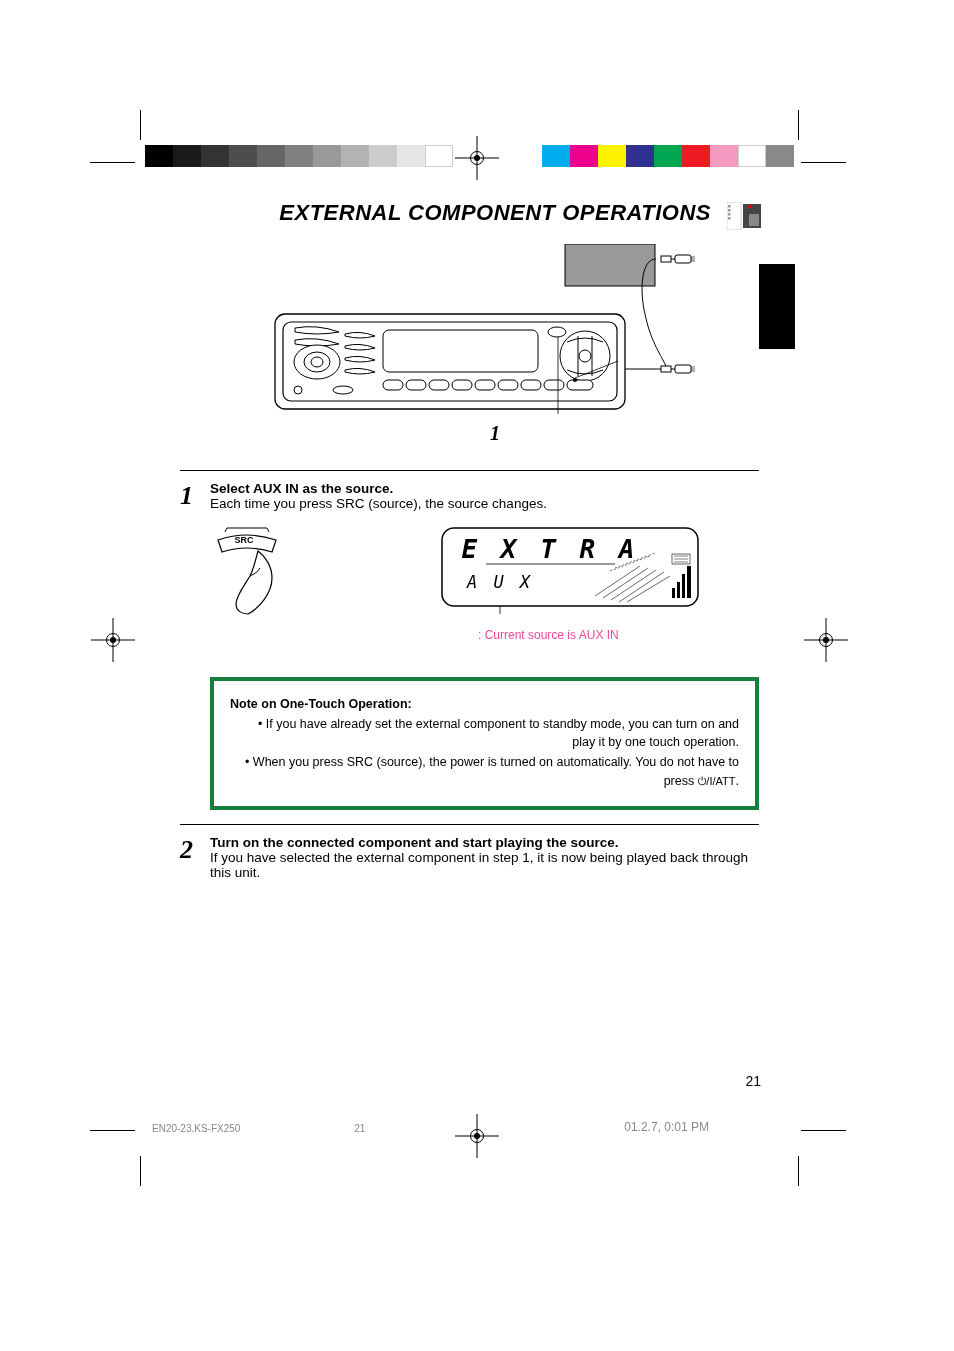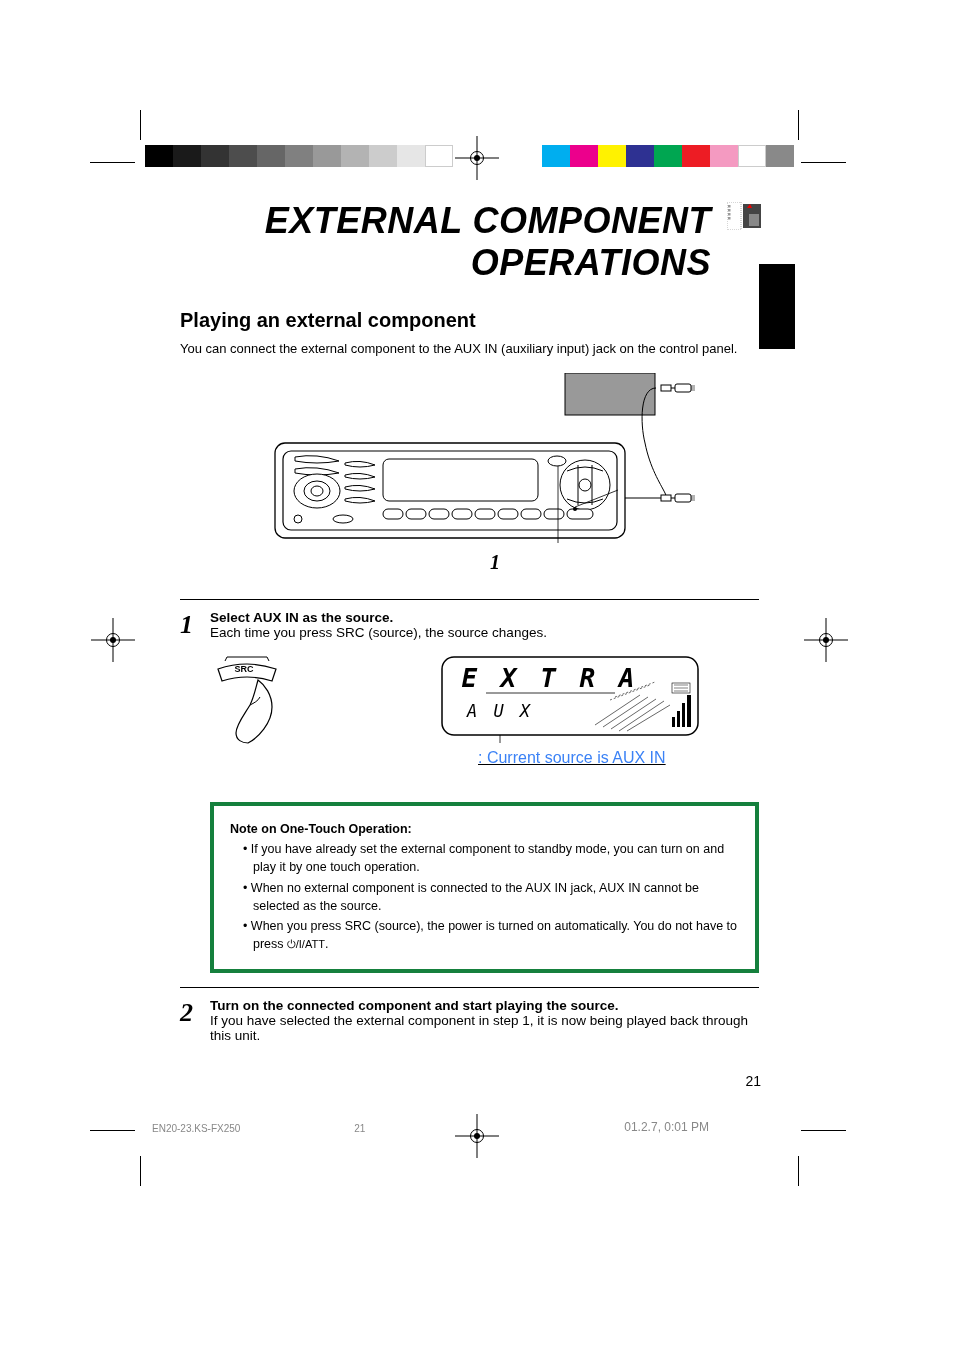--- a/index.html
+++ b/index.html
@@ -85,21 +85,21 @@
       position: absolute;
       top: 200px;
       left: 180px;
       right: 195px;
       bottom: 250px;
     }
 
     .page-title {
       font-style: italic;
       font-weight: bold;
-      font-size: 36px;
+      font-size: 22px;
       text-align: right;
       letter-spacing: 0.5px;
       margin-bottom: 18px;
       padding-right: 48px;
       color: #000;
       font-family: "Arial Black", Arial, sans-serif;
     }
 
     .title-icon {
       position: absolute;
@@ -168,45 +168,45 @@
       flex: 1;
       font-size: 13.5px;
     }
     .step-body b { font-weight: bold; }
 
     .step1-graphics {
       display: flex;
       gap: 120px;
       margin-top: 15px;
       align-items: flex-start;
-      text-decoration: underline;
     }
 
     .display-label {
-      font-size: 16px;
-      color: #3b82f6;
-      margin-top: 3px;
+      font-size: 12px;
+      color: #ec4899;
+      margin-top: 11px;
       margin-left: 38px;
       text-align: left;
     }
 
     
     .note-box {
       border: 4px solid #15803d;
       margin-top: 35px;
       padding: 14px 16px;
       font-size: 12.5px;
       line-height: 1.45;
     }
     .note-title {
       font-weight: bold;
       margin-bottom: 2px;
     }
     .note-list {
       padding-left: 13px;
+      text-align: right;
     }
     .note-list li {
       text-indent: -10px;
       padding-left: 10px;
       list-style: none;
       margin-bottom: 2px;
       position: relative;
     }
     .note-list li::before {
       content: "• ";
@@ -310,24 +310,20 @@
     <rect x="1" y="7" width="2.5" height="2.5" fill="#999"></rect>
     <rect x="1" y="11" width="2.5" height="2.5" fill="#999"></rect>
     <rect x="1" y="15" width="2.5" height="2.5" fill="#999"></rect>
     <rect x="16" y="2" width="18" height="24" fill="#444"></rect>
     <rect x="22" y="12" width="10" height="12" fill="#888"></rect>
     <path d="M 20 6 L 25 6 L 23 2 Z" fill="#e00"></path>
   </svg>
 
   <div class="black-tab"></div>
 
-  <div class="subtitle-block">
-    <div class="subtitle">Playing an external component</div>
-    <div class="subtitle-desc">You can connect the external component to the AUX IN (auxiliary input) jack on the control panel.</div>
-  </div>
 
   <div class="main-diagram">
     <svg width="450" height="170" viewBox="0 0 450 170">
 
       <rect x="320" y="0" width="90" height="42" fill="#999" stroke="#000" stroke-width="1"></rect>
 
       <g transform="translate(416,15)">
         <rect x="0" y="-3" width="10" height="6" fill="#fff" stroke="#000"></rect>
         <rect x="14" y="-4" width="16" height="8" rx="2" fill="#fff" stroke="#000"></rect>
         <line x1="10" y1="0" x2="14" y2="0" stroke="#000"></line>
@@ -447,21 +443,20 @@
           </svg>
           <div class="display-label">: Current source is AUX IN</div>
         </div>
       </div>
 
       
       <div class="note-box">
         <div class="note-title">Note on One-Touch Operation:</div>
         <ul class="note-list">
           <li>If you have already set the external component to standby mode, you can turn on and play it by one touch operation.</li>
-          <li>When no external component is connected to the AUX IN jack, AUX IN cannot be selected as the source.</li>
           <li>
             <span>When you press SRC (source), the power is turned on automatically. You do not have to press </span>
             <span class="inline-icon">⏻/I/ATT</span><span>.</span>
           </li>
         </ul>
       </div>
     </div>
   </div>
 
   <hr class="hr-line2">

